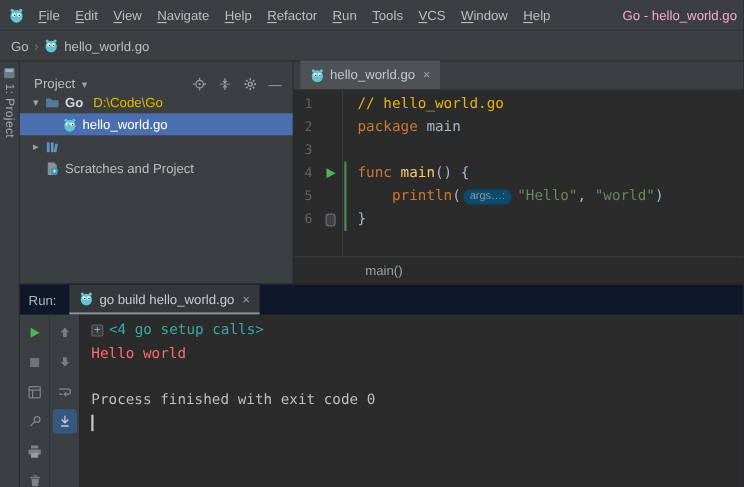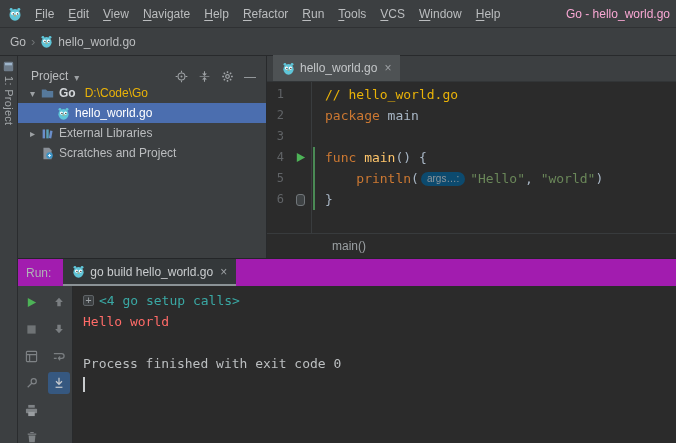--- a/index.html
+++ b/index.html
@@ -60,21 +60,21 @@
 .c-kw{color:#cc7832}
 .c-builtin{color:#cc7832}
 .c-fn{color:#ffc66b}
 .c-str{color:#6a8759}
 .c-plain{color:#a9b7c6}
 .hint{display:inline-block;background:#0c4a6e;color:#8f969b;border-radius:7px;padding:0 6px;margin:0 5px 0 2px;font-size:10px;font-family:"Liberation Sans",sans-serif;line-height:14px;vertical-align:1px}
 .fold-pill{width:9px;height:12px;border:1px solid #71767a;border-radius:3px;background:#3e4244}
 .editor-crumbs{height:25px;flex:none;border-top:1px solid #383b3d;display:flex;align-items:center;padding-left:65px;color:#9ba0a3;background:#2b2b2b}
 
 
-.run-panel{height:185px;flex:none;background:#a21caf;border-top:1px solid #242628;display:flex;flex-direction:column}
+.run-panel{height:185px;flex:none;background:#0f172a;border-top:1px solid #242628;display:flex;flex-direction:column}
 .run-header{height:27px;flex:none;display:flex;align-items:center;padding-left:8px}
 .run-label{color:#b0b3b6;margin-right:12px}
 .run-tab{height:27px;display:flex;align-items:center;gap:5px;padding:0 9px;background:#34383a;border-bottom:2px solid #8b9296;color:#c9ccce}
 .run-body{flex:1;display:flex;min-height:0}
 .run-col{width:27px;flex:none;background:#3c3f41;display:flex;flex-direction:column;align-items:center;padding-top:5px;gap:5px;overflow:hidden}
 .run-col .icon-btn{width:22px;height:22px;flex:none}
 .icon-btn.selected{background:#365880}
 .console{flex:1;background:#2b2b2b;border-left:1px solid #282a2c;font-family:"DejaVu Sans Mono",monospace;font-size:13px;line-height:21px;padding:4px 0 0 10px;color:#bcbfc1}
 .console-line{height:21px;display:flex;align-items:center;white-space:pre}
 .teal{color:#3aa8a4}
@@ -205,21 +205,20 @@
             </div>
             <div class="tree-row">
               <span class="twisty">▸</span>
               <span class="t-icon">
                 <svg width="13" height="13" viewBox="0 0 16 16">
                     <rect x="2" y="3" width="3" height="11" fill="#6a8ec9"></rect>
                     <rect x="6.5" y="3" width="3" height="11" fill="#5ba0b8"></rect>
                     <rect x="10.5" y="4.5" width="3" height="9.5" fill="#6a8ec9" transform="rotate(10 12 9)"></rect>
                   </svg>
               </span>
-              <span>External Libraries</span>
             </div>
             <div class="tree-row">
               <span class="twisty"></span>
               <span class="t-icon">
                 <svg width="13" height="13" viewBox="0 0 16 16">
                     <path d="M3 1h7l3 3v11H3z" fill="#8a9199"></path>
                     <circle cx="10.5" cy="10.5" r="4" fill="#3c93c5"></circle>
                     <path d="M8.6 10.5h3.8M10.5 8.6v3.8" stroke="#dff1fa" stroke-width="1.2"></path>
                   </svg>
               </span>

